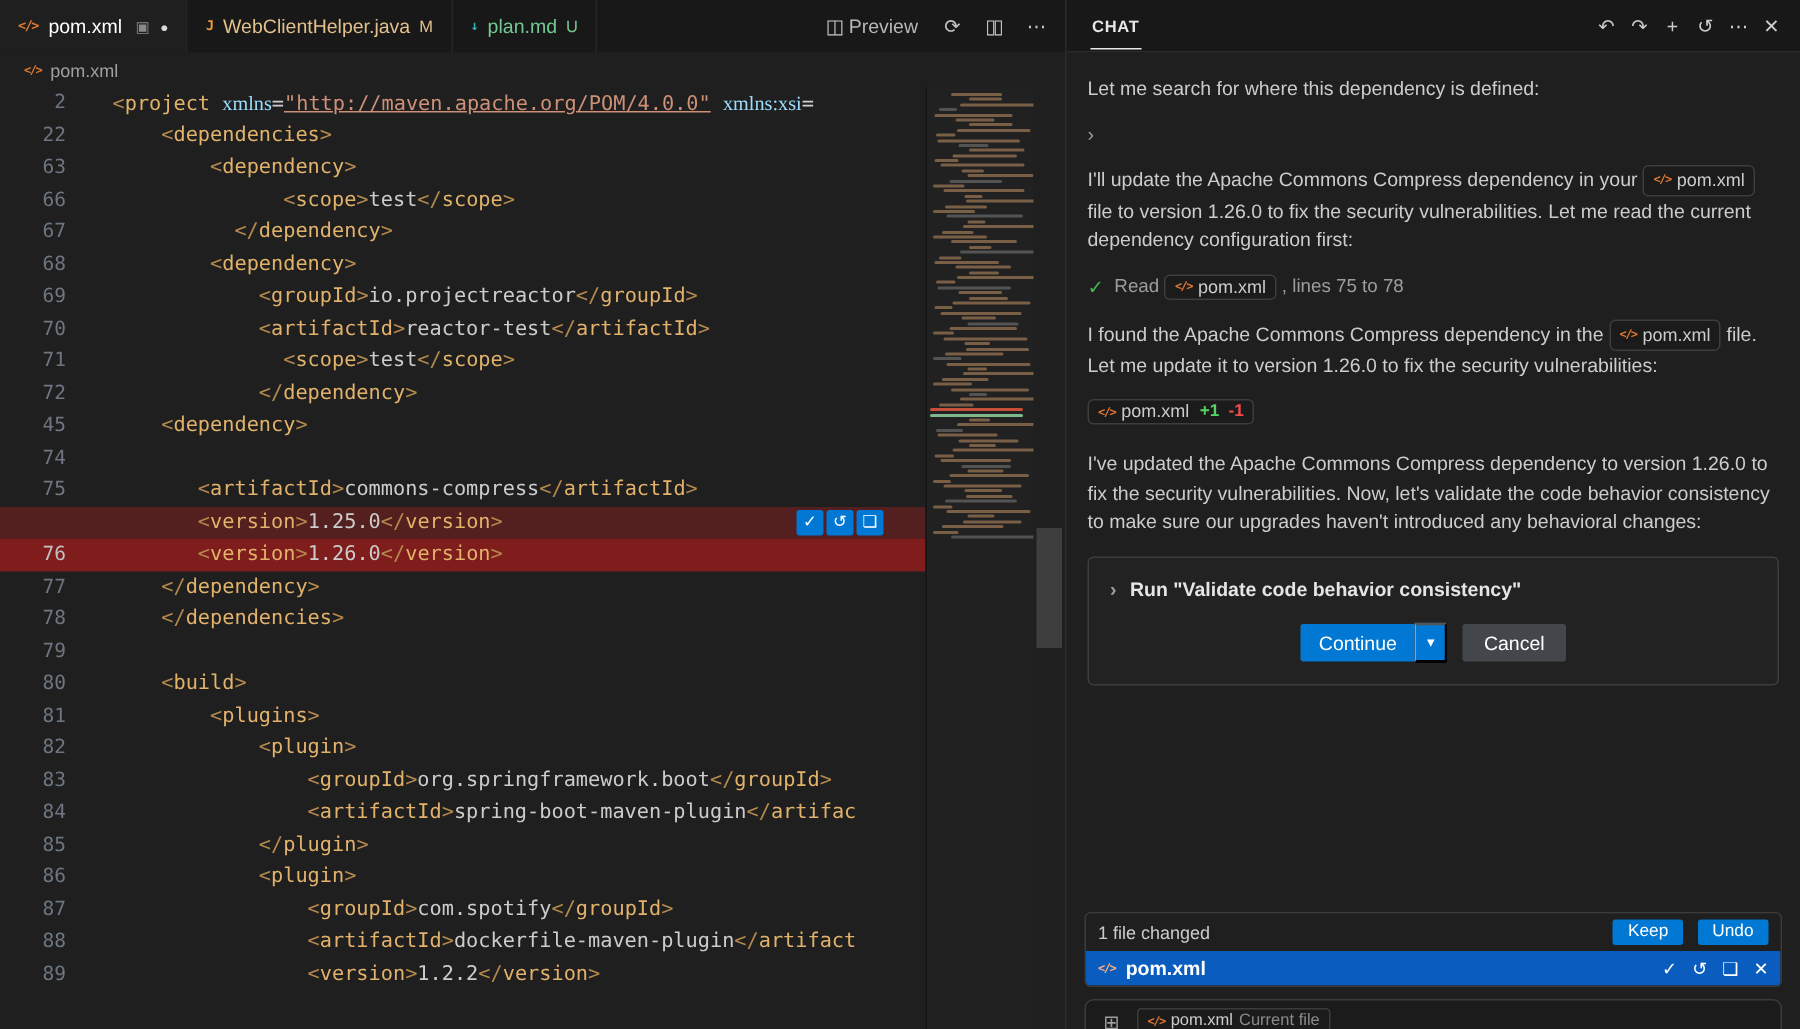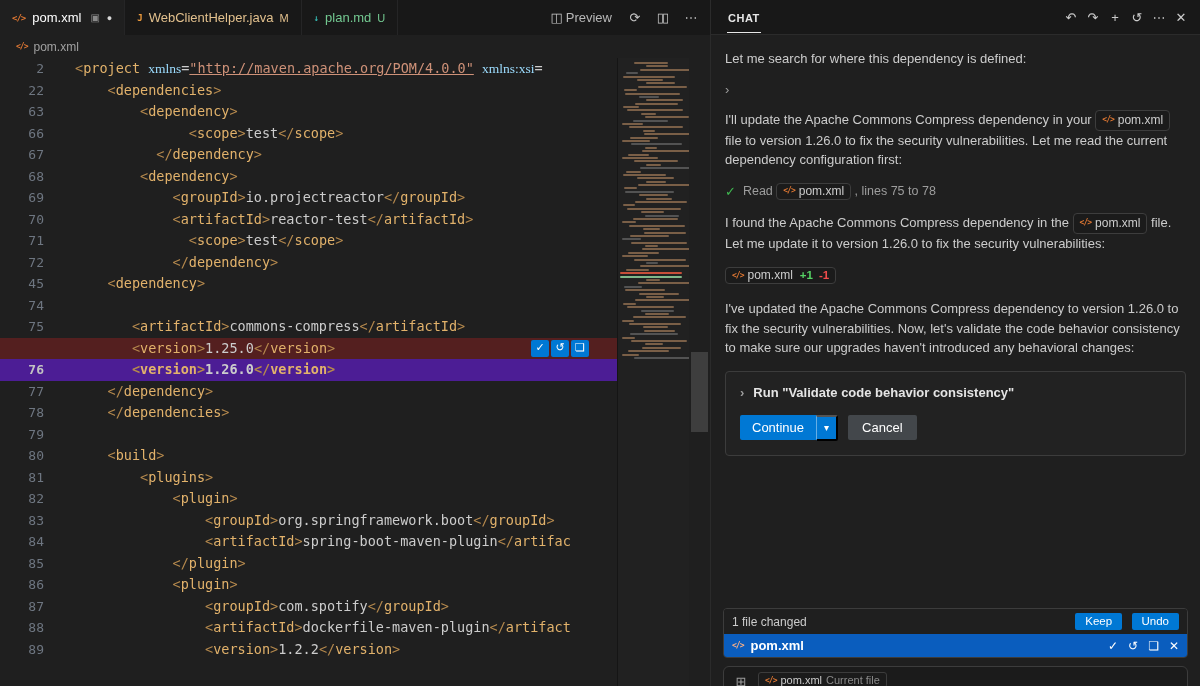--- a/index.html
+++ b/index.html
@@ -27,21 +27,21 @@
     font-size:12px; color:#a0a0a0; background:#1f1f1f; flex:none; }
   .xml-ico { font:700 8px "DejaVu Sans Mono", monospace; color:#e37933; letter-spacing:-1px; }
 
   .editor { position:relative; flex:1; background:#1f1f1f; overflow:hidden; }
   .code { position:absolute; left:0; top:0; right:93px; bottom:0; overflow:hidden;
     font-family:"DejaVu Sans Mono", monospace; font-size:13.5px; }
   .row { display:flex; height:21.5px; line-height:21.5px; position:relative; }
   .gut { width:50px; flex:none; text-align:right; padding-right:6px; color:#6e7681; font-size:13px; }
   .src { white-space:pre; padding-left:25px; color:#cccccc; }
   .row.removed { background:#541f1f; }
-  .row.added { background:#4c1d95;font-weight:bold; }
+  .row.added { background:#7f1d1d; }
   .row.added .gut { color:#c2c2c2; }
   .tag { color:#e2b26b; }
   .pun { color:#b5894d; }
   .attr { color:#9cdcfe;font-family:Liberation Serif, serif; }
   .str { color:#ce9178; }
   .lnk { text-decoration:underline; }
   .difftb { position:absolute; right:28px; top:2px; display:flex; gap:2px; }
   .dt { width:18px; height:17px; background:#0078d4; color:#fff; font-size:11px;
     display:flex; align-items:center; justify-content:center; border-radius:2px; cursor:pointer;
     font-family:"DejaVu Sans", sans-serif; }
@@ -73,21 +73,21 @@
     padding:0 5px 1px; border-radius:4px; color:#c9c9c9; cursor:pointer; }
   .file-chip { display:inline-flex; align-items:center; gap:4px; border:1px solid #3d3d3d;
     background:#1b1b1b; padding:0 6px 1px; border-radius:4px; font-size:12px; color:#cccccc;
     vertical-align:middle; cursor:pointer; }
   .diffrow { margin:0 0 15px; }
   .add { color:#56d364; font-size:11.5px; font-weight:700; margin-left:3px; }
   .del { color:#f14c4c; font-size:11.5px; font-weight:700; margin-left:2px; }
   .confirm { border:1px solid #3c3c3c; border-radius:4px; padding:13px 14px 14px;
     margin:4px 0 0; background:#222222; }
   .confirm-title { display:flex; gap:9px; align-items:center; font-size:13px; font-weight:700; color:#e5e5e5; }
-  .confirm-btns { display:flex; align-items:center; margin-top:15px; }
+  .confirm-btns { display:flex; align-items:center; margin-top:15px;justify-content:center; }
   .btn-cont { background:#0078d4; color:#fff; font-size:13px; padding:5px 12px;
     border:none; border-radius:2px 0 0 2px; cursor:pointer; font-family:"Liberation Sans",sans-serif; }
   .btn-caret { background:#0078d4; color:#fff; padding:5px 7px 6px; font-size:10px;
     border-left:1px solid rgba(255,255,255,0.4); border-radius:0 2px 2px 0; cursor:pointer; }
   .btn-cancel { background:#43474b; color:#fff; font-size:13px; padding:5px 14px;
     border:none; border-radius:2px; margin-left:10px; cursor:pointer; font-family:"Liberation Sans",sans-serif; }
 
   .changed { flex:none; margin:12px 12px 0; margin-top:auto; }
   .changed-box { border:1px solid #3c3c3c; border-radius:4px; overflow:hidden; }
   .changed-head { display:flex; justify-content:space-between; align-items:center;

